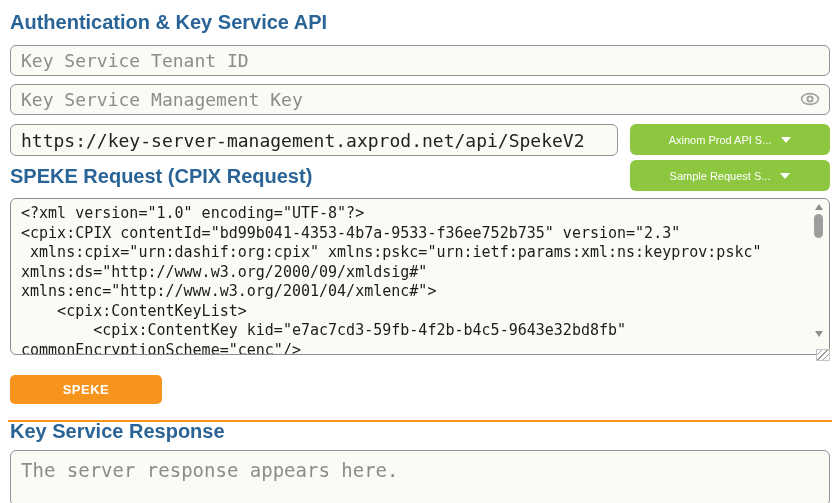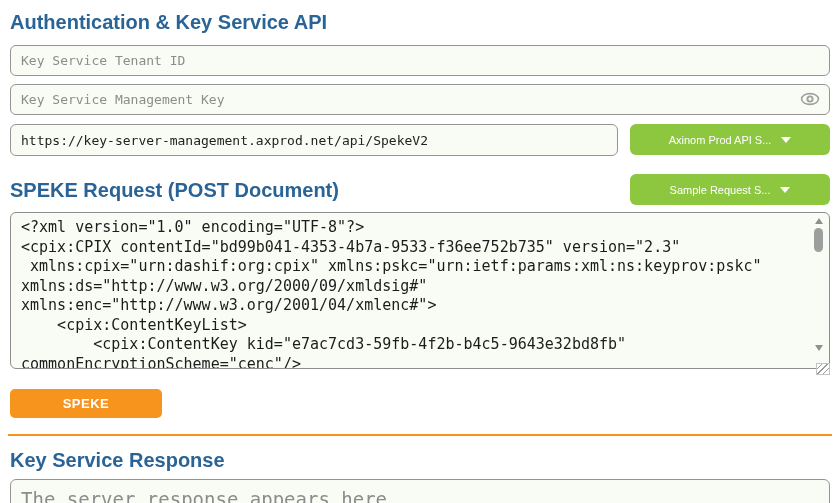--- a/index.html
+++ b/index.html
@@ -14,34 +14,34 @@
   .section-title {
     font-size: 20px; line-height: 18px; font-weight: 700;
     color: #2a6496; margin: 0 0 14px 0;
   }
 
   .ipt {
     display: block; width: 100%; height: 31px;
     border: 1px solid #949494; border-radius: 6px;
     background: #f9fcf4;
     font-family: "DejaVu Sans Mono", monospace;
-    font-size: 13px; color: #222222;
+    font-size: 18px; color: #222222;
     padding: 0 34px 0 10px; outline: none;
   }
   .ipt::placeholder { color: #8c8c8c; opacity: 1; }
 
   .field { position: relative; margin-bottom: 8px; }
   .field.key { margin-bottom: 9px; }
 
   .eye {
     position: absolute; right: 10px; top: 8px; width: 20px; height: 14px;
     cursor: pointer; display: block;
   }
 
-  .row-url { display: flex; margin-bottom: 18px; }
+  .row-url { display: flex; margin-bottom: 4px; }
   .url-input { flex: 0 0 608px; height: 32px; padding-right: 10px; }
 
   .btn-green {
     width: 200px; height: 31px; margin-left: auto;
     background: #8dc63f; border: none; border-radius: 6px;
     color: #ffffff; font-family: "Liberation Sans", sans-serif; font-size: 11px;
     display: flex; align-items: center; justify-content: center; gap: 10px;
     cursor: pointer; padding: 0;
   }
   .caret {
@@ -88,21 +88,21 @@
   .btn-post {
     display: block; width: 152px; height: 29px;
     background: #f7941e; border: none; border-radius: 5px;
     color: #ffffff; font-family: "Liberation Sans", sans-serif;
     font-size: 13px; font-weight: 700; letter-spacing: 0.5px;
     cursor: pointer;
   }
 
   .divider { border: none; border-top: 2px solid #f7941e; margin: 16px -2px 0 -2px; }
 
-  .resp-label { margin-top: 15px; margin-bottom: 10px; }
+  .resp-label { margin-top: 0; margin-bottom: 10px; }
 
   .resp-box {
     width: 100%; height: 56px;
     border: 1px solid #949494; border-radius: 6px;
     background: #f9fcf4; padding: 8px 10px; cursor: text;
   }
   .resp-box span {
     font-family: "DejaVu Sans Mono", monospace;
     font-size: 19px; color: #8c8c8c;
   }
@@ -128,21 +128,21 @@
 
   <div class="row-url">
     <input type="text" class="ipt url-input" value="https://key-server-management.axprod.net/api/SpekeV2" style="">
     <button class="btn-green">
       <span>Axinom Prod API S...</span>
       <span class="caret"></span>
     </button>
   </div>
 
   <div class="row-speke">
-    <div class="section-title">SPEKE Request (POST Document)</div>
+    <div class="section-title">SPEKE Request (CPIX Request)</div>
     <button class="btn-green">
       <span>Sample Request S...</span>
       <span class="caret"></span>
     </button>
   </div>
 
   <div class="editor-wrap">
     <div class="editor">
       <pre>&lt;?xml version="1.0" encoding="UTF-8"?&gt;
 &lt;cpix:CPIX contentId="bd99b041-4353-4b7a-9533-f36ee752b735" version="2.3"

